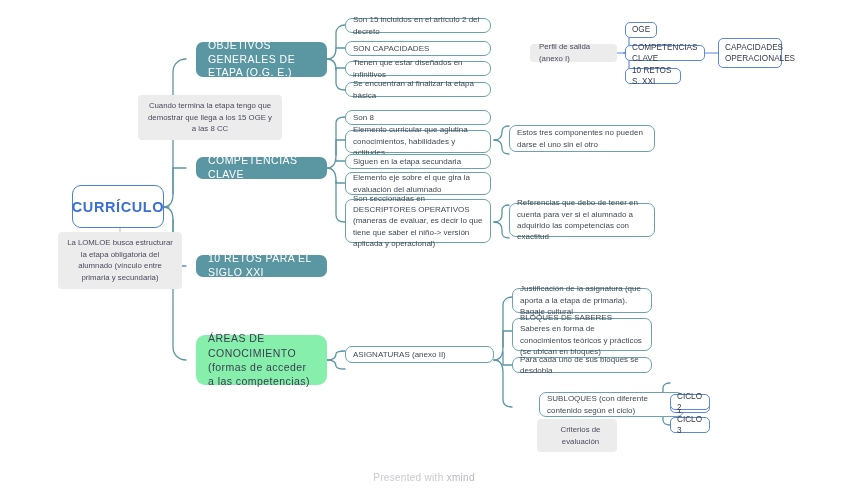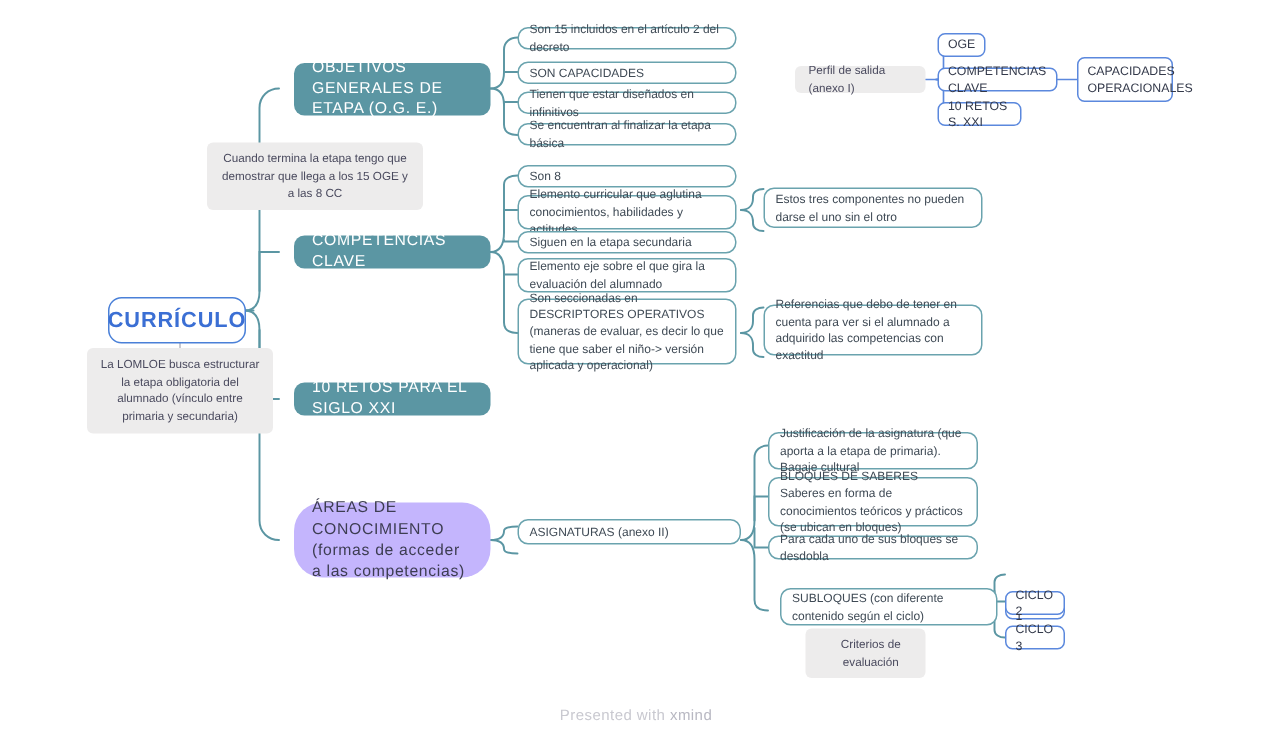--- a/index.html
+++ b/index.html
@@ -52,22 +52,22 @@
     padding: 6px 12px;
   }
   .teal-node .label {
     color: #ffffff;
     font-size: 10.5px;
     letter-spacing: 0.45px;
     line-height: 1.32;
   }
   
   .pink-node {
-    background: #c4b5fd;
-    border-radius: 19px;
+    background: #86efac;
+    border-radius: 9px;
     padding: 24px 12px;
   }
   .pink-node .label {
     color: #3d3d52;
     font-size: 10.5px;
     letter-spacing: 0.45px;
     line-height: 1.36;
   }
   
   .sub-node {
@@ -173,21 +173,21 @@
 
       <path d="M617,53 L624,53"></path>
       <path d="M624,53 C628,53 629,50 629,46 L629,35 C629,32 631,30 634,30"></path>
       <path d="M624,53 C628,53 629,57 629,61 L629,71 C629,74 631,76 634,76"></path>
       <path d="M624,53 L634,53"></path>
 
       <path d="M705,53 L718,53"></path>
     </g>
   </svg>
 
-  <div class="node root-node" style="left:72px; top:198px; width:92px; height:31px;">
+  <div class="node root-node" style="left:72px; top:185px; width:92px; height:43px;">
     <span class="label">CURRÍCULO</span>
   </div>
 
   <div class="node note-node" style="left:58px; top:232px; width:124px;">
     <span class="label">La LOMLOE busca estructurar la etapa obligatoria del alumnado (vínculo entre primaria y secundaria)</span>
   </div>
 
   <div class="node teal-node" style="left:196px; top:42px; width:131px; height:35px;">
     <span class="label">OBJETIVOS GENERALES DE ETAPA (O.G. E.)</span>
   </div>
@@ -250,21 +250,21 @@
 
   <div class="node sub-node" style="left:512px; top:288px; width:140px; height:25px;">
     <span class="label">Justificación de la asignatura (que aporta a la etapa de primaria). Bagaje cultural</span>
   </div>
   <div class="node sub-node" style="left:512px; top:318px; width:140px; height:33px;">
     <span class="label">BLOQUES DE SABERES   Saberes en forma de conocimientos teóricos y prácticos  (se ubican en bloques)</span>
   </div>
   <div class="node sub-node" style="left:512px; top:357px; width:140px; height:16px;">
     <span class="label">Para cada uno de sus bloques se desdobla</span>
   </div>
-  <div class="node sub-node" style="left:520px; top:392px; width:145px; height:25px;">
+  <div class="node sub-node" style="left:539px; top:392px; width:145px; height:25px;">
     <span class="label">SUBLOQUES (con diferente contenido según el ciclo)</span>
   </div>
 
   <div class="node note-node" style="left:537px; top:419px; width:80px;padding-left:16px;">
     <span class="label">Criterios de evaluación</span>
   </div>
 
   <div class="node blue-node" style="left:670px; top:375px; width:40px; height:16px;margin-top:22px;">
     <span class="label">CICLO 1</span>
   </div>

